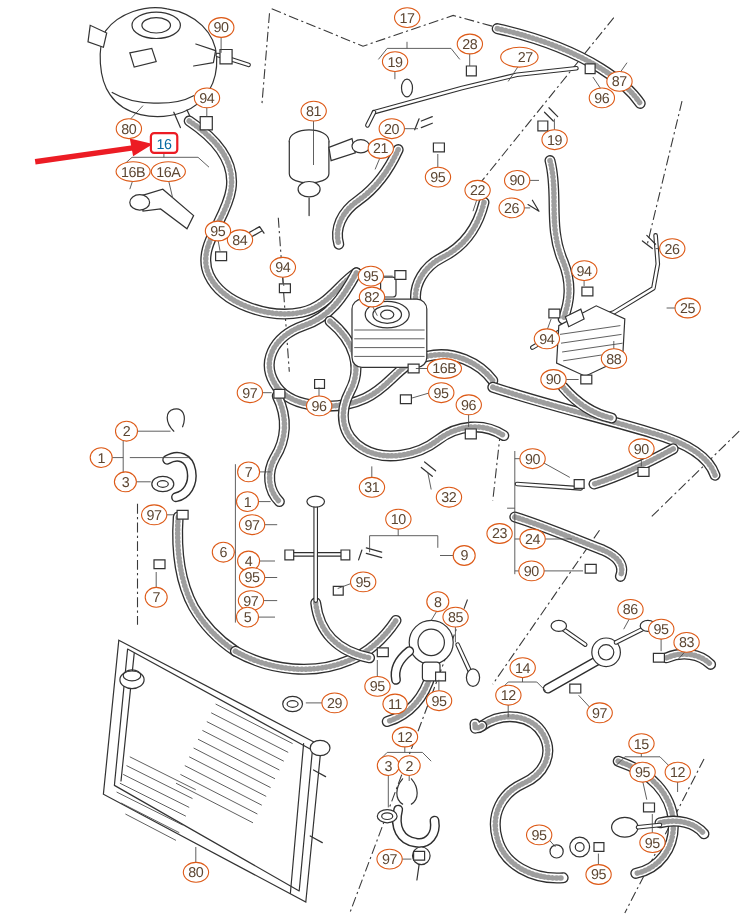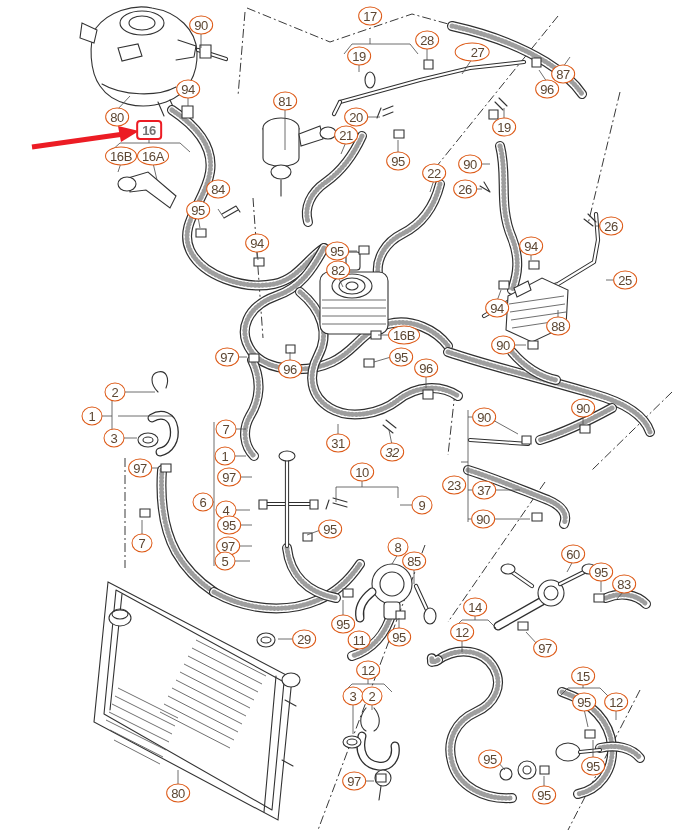--- a/index.html
+++ b/index.html
@@ -17,21 +17,21 @@
   .tube-o{stroke:#2f2f2f;fill:none;stroke-width:9;stroke-linecap:round;stroke-linejoin:round;}
   .tube-i{stroke:#ffffff;fill:none;stroke-width:6.4;stroke-linecap:round;stroke-linejoin:round;}
   .pipe-o{stroke:#2f2f2f;fill:none;stroke-width:4.2;stroke-linecap:round;stroke-linejoin:round;}
   .pipe-i{stroke:#ffffff;fill:none;stroke-width:2.2;stroke-linecap:round;stroke-linejoin:round;}
   .callout{position:absolute;transform:translate(-50%,-50%);box-sizing:border-box;
            border:1.7px solid var(--ring,#dd5a17);border-radius:50%;background:#fff;
            color:var(--txt,#5c4632);font-size:13px;font-weight:400;letter-spacing:-0.4px;
            height:19px;min-width:21px;padding:0 4px;display:flex;align-items:center;
            justify-content:center;line-height:1;z-index:3;}
   .callout.highlight{border:2.6px solid var(--red,#ec1c24);border-radius:4px;height:20px;
-           color:#737373;font-weight:700;}
+           color:#0369a1;font-weight:400;}
   .callout-layer{position:absolute;left:0;top:0;width:100%;height:100%;}
 </style>
 </head>
 <body>
 
 <div class="stage">
 
 <svg width="676" height="832" viewBox="0 0 676 832">
 
   <g>
@@ -289,21 +289,21 @@
       <div class="callout" style="left: 472px; top: 52px; padding-left: 15px;">27</div>
       <div class="callout" style="left: 563px; top: 74px;">87</div>
       <div class="callout" style="left: 547px; top: 89px;">96</div>
       <div class="callout" style="left: 356px; top: 117px;">20</div>
       <div class="callout" style="left: 504px; top: 127px;">19</div>
       <div class="callout" style="left: 346px; top: 135px;">21</div>
       <div class="callout" style="left: 398px; top: 161px;">95</div>
       <div class="callout" style="left: 470px; top: 164px;">90</div>
       <div class="callout" style="left: 434px; top: 173px;">22</div>
       <div class="callout" style="left: 465px; top: 189px;">26</div>
-      <div class="callout" style="left: 218px; top: 189px;">84</div>
+      <div class="callout" style="left: 218px; top: 218px;">84</div>
       <div class="callout" style="left: 198px; top: 210px;">95</div>
       <div class="callout" style="left: 257px; top: 243px;">94</div>
       <div class="callout" style="left: 337px; top: 251px;">95</div>
       <div class="callout" style="left: 338px; top: 270px;">82</div>
       <div class="callout" style="left: 611px; top: 226px;">26</div>
       <div class="callout" style="left: 531px; top: 246px;">94</div>
       <div class="callout" style="left: 625px; top: 280px;">25</div>
       <div class="callout" style="left: 497px; top: 308px;">94</div>
       <div class="callout" style="left: 558px; top: 326px;">88</div>
       <div class="callout" style="left: 404px; top: 335px;">16B</div>
@@ -319,41 +319,41 @@
       <div class="callout" style="left: 142px; top: 543px;">7</div>
       <div class="callout" style="left: 226px; top: 429px;">7</div>
       <div class="callout" style="left: 225px; top: 456px;">1</div>
       <div class="callout" style="left: 229px; top: 477px;">97</div>
       <div class="callout" style="left: 203px; top: 502px;">6</div>
       <div class="callout" style="left: 226px; top: 510px;">4</div>
       <div class="callout" style="left: 229px; top: 525px;">95</div>
       <div class="callout" style="left: 228px; top: 546px;">97</div>
       <div class="callout" style="left: 225px; top: 561px;">5</div>
       <div class="callout" style="left: 338px; top: 443px;">31</div>
-      <div class="callout" style="left: 392px; top: 452px; font-style: italic;">32</div>
+      <div class="callout" style="left: 408px; top: 452px;">32</div>
       <div class="callout" style="left: 362px; top: 472px;">10</div>
       <div class="callout" style="left: 422px; top: 505px;">9</div>
       <div class="callout" style="left: 454px; top: 462px; margin-top: 23px;">23</div>
       <div class="callout" style="left: 484px; top: 417px;">90</div>
       <div class="callout" style="left: 583px; top: 408px;">90</div>
-      <div class="callout" style="left: 484px; top: 490px;">37</div>
+      <div class="callout" style="left: 484px; top: 490px;">24</div>
       <div class="callout" style="left: 483px; top: 519px;">90</div>
       <div class="callout" style="left: 330px; top: 529px;">95</div>
       <div class="callout" style="left: 398px; top: 547px;">8</div>
       <div class="callout" style="left: 414px; top: 561px;">85</div>
       <div class="callout" style="left: 304px; top: 639px;">29</div>
       <div class="callout" style="left: 343px; top: 624px;">95</div>
       <div class="callout" style="left: 359px; top: 640px;">11</div>
       <div class="callout" style="left: 399px; top: 637px;">95</div>
       <div class="callout" style="left: 368px; top: 670px;">12</div>
       <div class="callout" style="left: 353px; top: 696px;">3</div>
       <div class="callout" style="left: 372px; top: 696px;">2</div>
       <div class="callout" style="left: 354px; top: 781px;">97</div>
       <div class="callout" style="left: 178px; top: 793px;">80</div>
-      <div class="callout" style="left: 573px; top: 554px;">60</div>
+      <div class="callout" style="left: 573px; top: 554px;">86</div>
       <div class="callout" style="left: 601px; top: 572px;">95</div>
       <div class="callout" style="left: 624px; top: 584px;">83</div>
       <div class="callout" style="left: 475px; top: 607px;">14</div>
       <div class="callout" style="left: 462px; top: 632px;">12</div>
       <div class="callout" style="left: 545px; top: 648px;">97</div>
       <div class="callout" style="left: 583px; top: 676px;">15</div>
       <div class="callout" style="left: 584px; top: 702px;">95</div>
       <div class="callout" style="left: 616px; top: 702px;">12</div>
       <div class="callout" style="left: 490px; top: 759px;">95</div>
       <div class="callout" style="left: 593px; top: 766px;">95</div>

